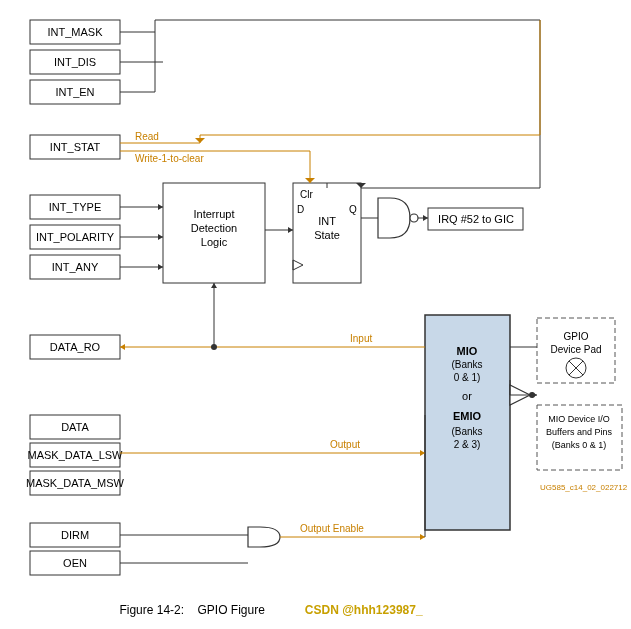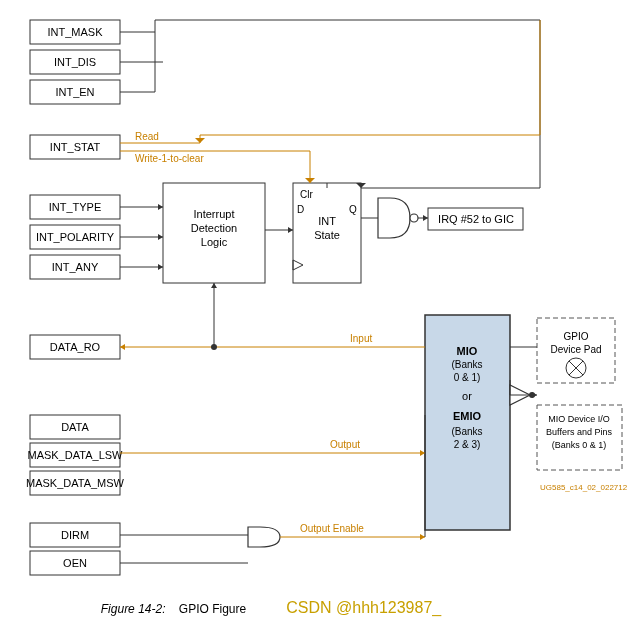--- a/index.html
+++ b/index.html
@@ -27,21 +27,20 @@
     .caption {
       position: absolute;
       bottom: 12px;
       left: 50%;
       transform: translateX(-50%);
       text-align: center;
       font-size: 12px;
       white-space: nowrap;
     }
     .caption-italic {
-      font-style: italic;
     }
   </style>
 </head>
 <body>
 
 <div class="diagram-container">
   <svg>
 
     <rect x="0" y="0" width="631" height="629" fill="white"></rect>
 
@@ -217,15 +216,15 @@
     <line x1="425" y1="415" x2="425" y2="453" stroke="#333" stroke-width="1"></line>
     <line x1="425" y1="453" x2="425" y2="537" stroke="#333" stroke-width="1"></line>
 
   </svg>
 
   <div class="caption">
     <span class="caption-italic">Figure 14-2:</span>
     &nbsp;&nbsp;
     <span>GPIO Figure</span>
     &nbsp;&nbsp;&nbsp;&nbsp;&nbsp;&nbsp;&nbsp;&nbsp;&nbsp;&nbsp;
-    <span style="color:#c8a000; font-size:16px;">CSDN @hhh123987_</span>
+    <span style="color:#c8a000; font-size:12px;font-weight:bold;">CSDN @hhh123987_</span>
   </div>
 </div>
 
 </body></html>

